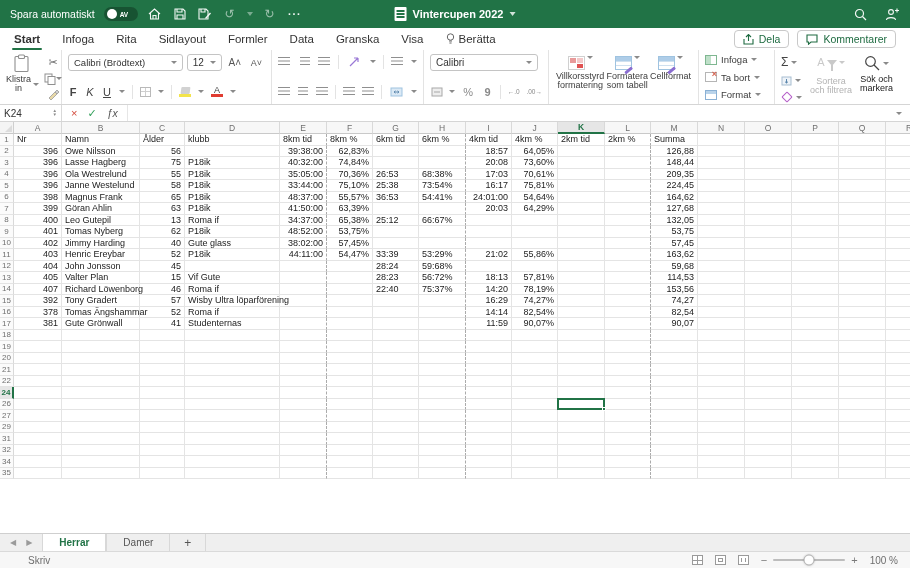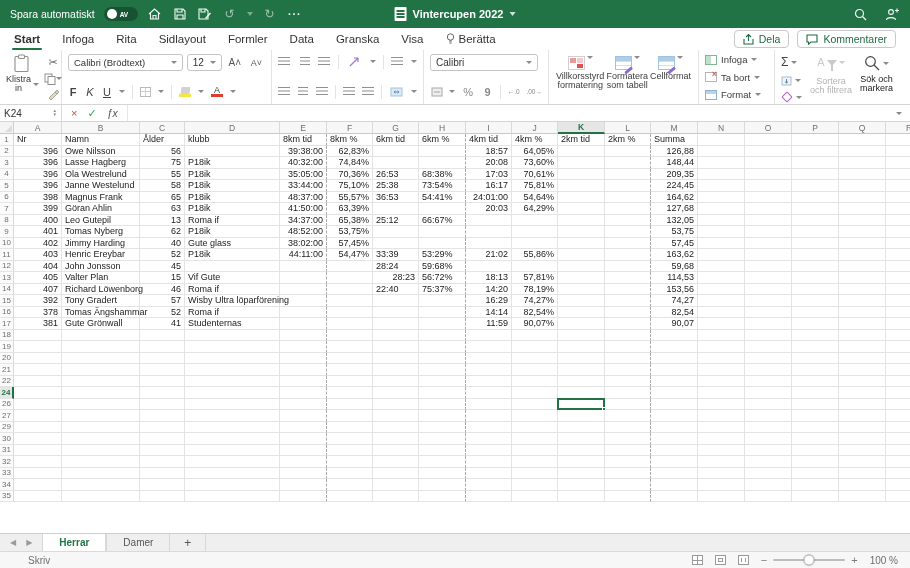--- a/index.html
+++ b/index.html
@@ -733,21 +733,21 @@
       <div class="gcell" style="width: 47px;"></div>
     </div>
     <div class="grow">
       <div class="rowh">13</div>
       <div class="gcell r" style="width: 48px;">405</div>
       <div class="gcell" style="width: 78px;">Valter Plan</div>
       <div class="gcell r" style="width: 45px;">15</div>
       <div class="gcell" style="width: 95px;">Vif Gute</div>
       <div class="gcell dash" style="width: 47px;"></div>
       <div class="gcell" style="width: 46px;"></div>
-      <div class="gcell" style="width: 46px; text-align: right;">28:23</div>
+      <div class="gcell" style="width: 46px;">28:23</div>
       <div class="gcell dash" style="width: 47px;">56:72%</div>
       <div class="gcell r" style="width: 46px;">18:13</div>
       <div class="gcell r" style="width: 46px;">57,81%</div>
       <div class="gcell" style="width: 47px;"></div>
       <div class="gcell dash" style="width: 46px;"></div>
       <div class="gcell r" style="width: 47px;">114,53</div>
       <div class="gcell" style="width: 47px;"></div>
       <div class="gcell" style="width: 47px;"></div>
       <div class="gcell" style="width: 47px;"></div>
       <div class="gcell" style="width: 47px;"></div>
@@ -1020,41 +1020,20 @@
       <div class="gcell" style="width: 47px;"></div>
       <div class="gcell dash" style="width: 46px;"></div>
       <div class="gcell" style="width: 47px;"></div>
       <div class="gcell" style="width: 47px;"></div>
       <div class="gcell" style="width: 47px;"></div>
       <div class="gcell" style="width: 47px;"></div>
       <div class="gcell" style="width: 47px;"></div>
       <div class="gcell" style="width: 47px;"></div>
     </div>
     <div class="grow">
-      <div class="rowh">30</div>
-      <div class="gcell" style="width: 48px;"></div>
-      <div class="gcell" style="width: 78px;"></div>
-      <div class="gcell" style="width: 45px;"></div>
-      <div class="gcell" style="width: 95px;"></div>
-      <div class="gcell dash" style="width: 47px;"></div>
-      <div class="gcell" style="width: 46px;"></div>
-      <div class="gcell" style="width: 46px;"></div>
-      <div class="gcell dash" style="width: 47px;"></div>
-      <div class="gcell" style="width: 46px;"></div>
-      <div class="gcell" style="width: 46px;"></div>
-      <div class="gcell" style="width: 47px;"></div>
-      <div class="gcell dash" style="width: 46px;"></div>
-      <div class="gcell" style="width: 47px;"></div>
-      <div class="gcell" style="width: 47px;"></div>
-      <div class="gcell" style="width: 47px;"></div>
-      <div class="gcell" style="width: 47px;"></div>
-      <div class="gcell" style="width: 47px;"></div>
-      <div class="gcell" style="width: 47px;"></div>
-    </div>
-    <div class="grow">
       <div class="rowh">31</div>
       <div class="gcell" style="width: 48px;"></div>
       <div class="gcell" style="width: 78px;"></div>
       <div class="gcell" style="width: 45px;"></div>
       <div class="gcell" style="width: 95px;"></div>
       <div class="gcell dash" style="width: 47px;"></div>
       <div class="gcell" style="width: 46px;"></div>
       <div class="gcell" style="width: 46px;"></div>
       <div class="gcell dash" style="width: 47px;"></div>
       <div class="gcell" style="width: 46px;"></div>
@@ -1063,41 +1042,20 @@
       <div class="gcell dash" style="width: 46px;"></div>
       <div class="gcell" style="width: 47px;"></div>
       <div class="gcell" style="width: 47px;"></div>
       <div class="gcell" style="width: 47px;"></div>
       <div class="gcell" style="width: 47px;"></div>
       <div class="gcell" style="width: 47px;"></div>
       <div class="gcell" style="width: 47px;"></div>
     </div>
     <div class="grow">
       <div class="rowh">32</div>
-      <div class="gcell" style="width: 48px;"></div>
-      <div class="gcell" style="width: 78px;"></div>
-      <div class="gcell" style="width: 45px;"></div>
-      <div class="gcell" style="width: 95px;"></div>
-      <div class="gcell dash" style="width: 47px;"></div>
-      <div class="gcell" style="width: 46px;"></div>
-      <div class="gcell" style="width: 46px;"></div>
-      <div class="gcell dash" style="width: 47px;"></div>
-      <div class="gcell" style="width: 46px;"></div>
-      <div class="gcell" style="width: 46px;"></div>
-      <div class="gcell" style="width: 47px;"></div>
-      <div class="gcell dash" style="width: 46px;"></div>
-      <div class="gcell" style="width: 47px;"></div>
-      <div class="gcell" style="width: 47px;"></div>
-      <div class="gcell" style="width: 47px;"></div>
-      <div class="gcell" style="width: 47px;"></div>
-      <div class="gcell" style="width: 47px;"></div>
-      <div class="gcell" style="width: 47px;"></div>
-    </div>
-    <div class="grow">
-      <div class="rowh">33</div>
       <div class="gcell" style="width: 48px;"></div>
       <div class="gcell" style="width: 78px;"></div>
       <div class="gcell" style="width: 45px;"></div>
       <div class="gcell" style="width: 95px;"></div>
       <div class="gcell dash" style="width: 47px;"></div>
       <div class="gcell" style="width: 46px;"></div>
       <div class="gcell" style="width: 46px;"></div>
       <div class="gcell dash" style="width: 47px;"></div>
       <div class="gcell" style="width: 46px;"></div>
       <div class="gcell" style="width: 46px;"></div>

